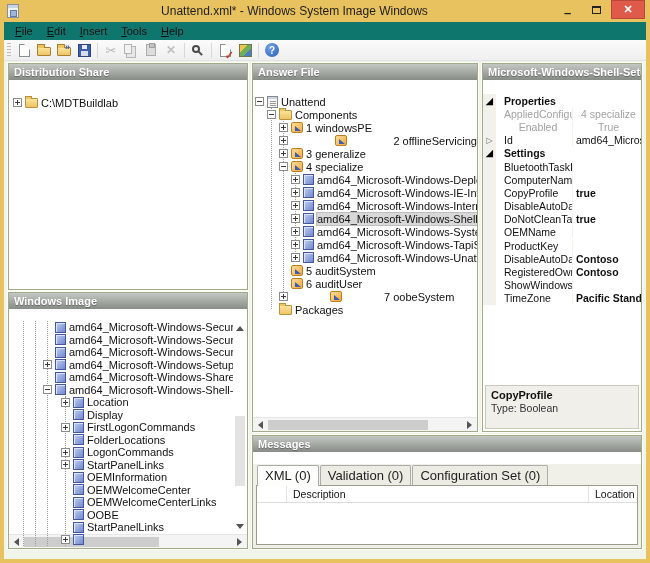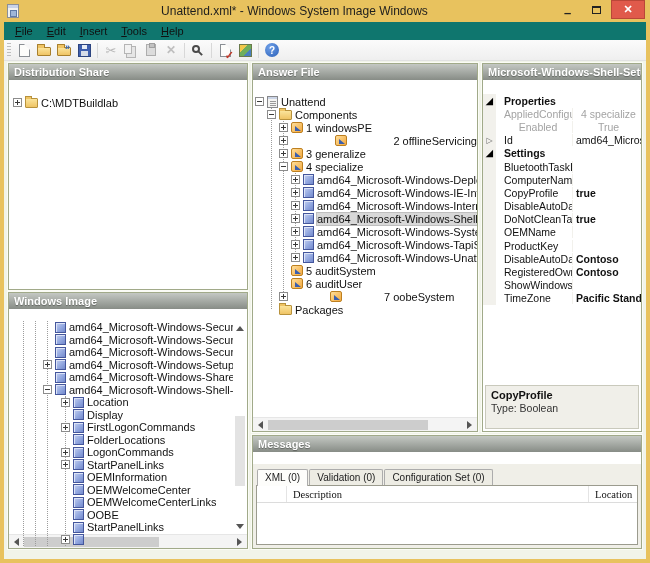--- a/index.html
+++ b/index.html
@@ -96,25 +96,25 @@
   .pvalue{flex:1;padding-left:3px;overflow:hidden;white-space:nowrap;color:#111;}
   .gray .plabel,.gray .pvalue{color:#A3A3A3;text-align:center;}
   .vbold .pvalue{font-weight:bold;}
   .pdesc{position:absolute;left:2px;right:2px;bottom:2px;height:44px;background:#F0EFE9;border:1px solid #C9C9BC;padding:3px 5px;}
   .pdesc-name{font-size:11px;font-weight:bold;color:#111;}
   .pdesc-type{font-size:10.5px;color:#333;margin-top:1px;}
 
   
   .msg-body{background:#F0EFE8;padding:3px;display:flex;flex-direction:column;height:100%;}
   .tabstrip{display:flex;align-items:flex-end;height:18px;flex:none;padding-left:1px;}
-  .tab{font-size:10px;padding:2px 7px 2px;border:1px solid #ACACAC;border-bottom:none;background:#EDECE4;color:#222;margin-right:1px;border-radius:2px 2px 0 0;cursor:default;}
+  .tab{font-size:13px;padding:2px 7px 2px;border:1px solid #ACACAC;border-bottom:none;background:#EDECE4;color:#222;margin-right:1px;border-radius:2px 2px 0 0;cursor:default;}
   .tab.active{background:#FDFDFB;position:relative;top:1px;padding-bottom:3px;font-weight:normal;}
   .msg-list{flex:1;background:#fff;border:1px solid #9B9B8E;display:flex;flex-direction:column;}
   .msg-cols{display:flex;height:17px;border-bottom:1px solid #DCDCDC;flex:none;font-size:10.5px;color:#111;}
-  .mcol{display:flex;align-items:center;padding-left:6px;border-right:1px solid #E4E4E4;white-space:nowrap;font-family:Liberation Serif, serif;}
+  .mcol{display:flex;align-items:center;padding-left:6px;border-right:1px solid #E4E4E4;white-space:nowrap;}
   .mcol-gutter{width:30px;}
   .mcol-desc{flex:1;}
   .mcol-loc{width:48px;border-right:none;}
 </style>
 </head>
 <body>
 
 <div class="window">
 
   <div class="titlebar">

